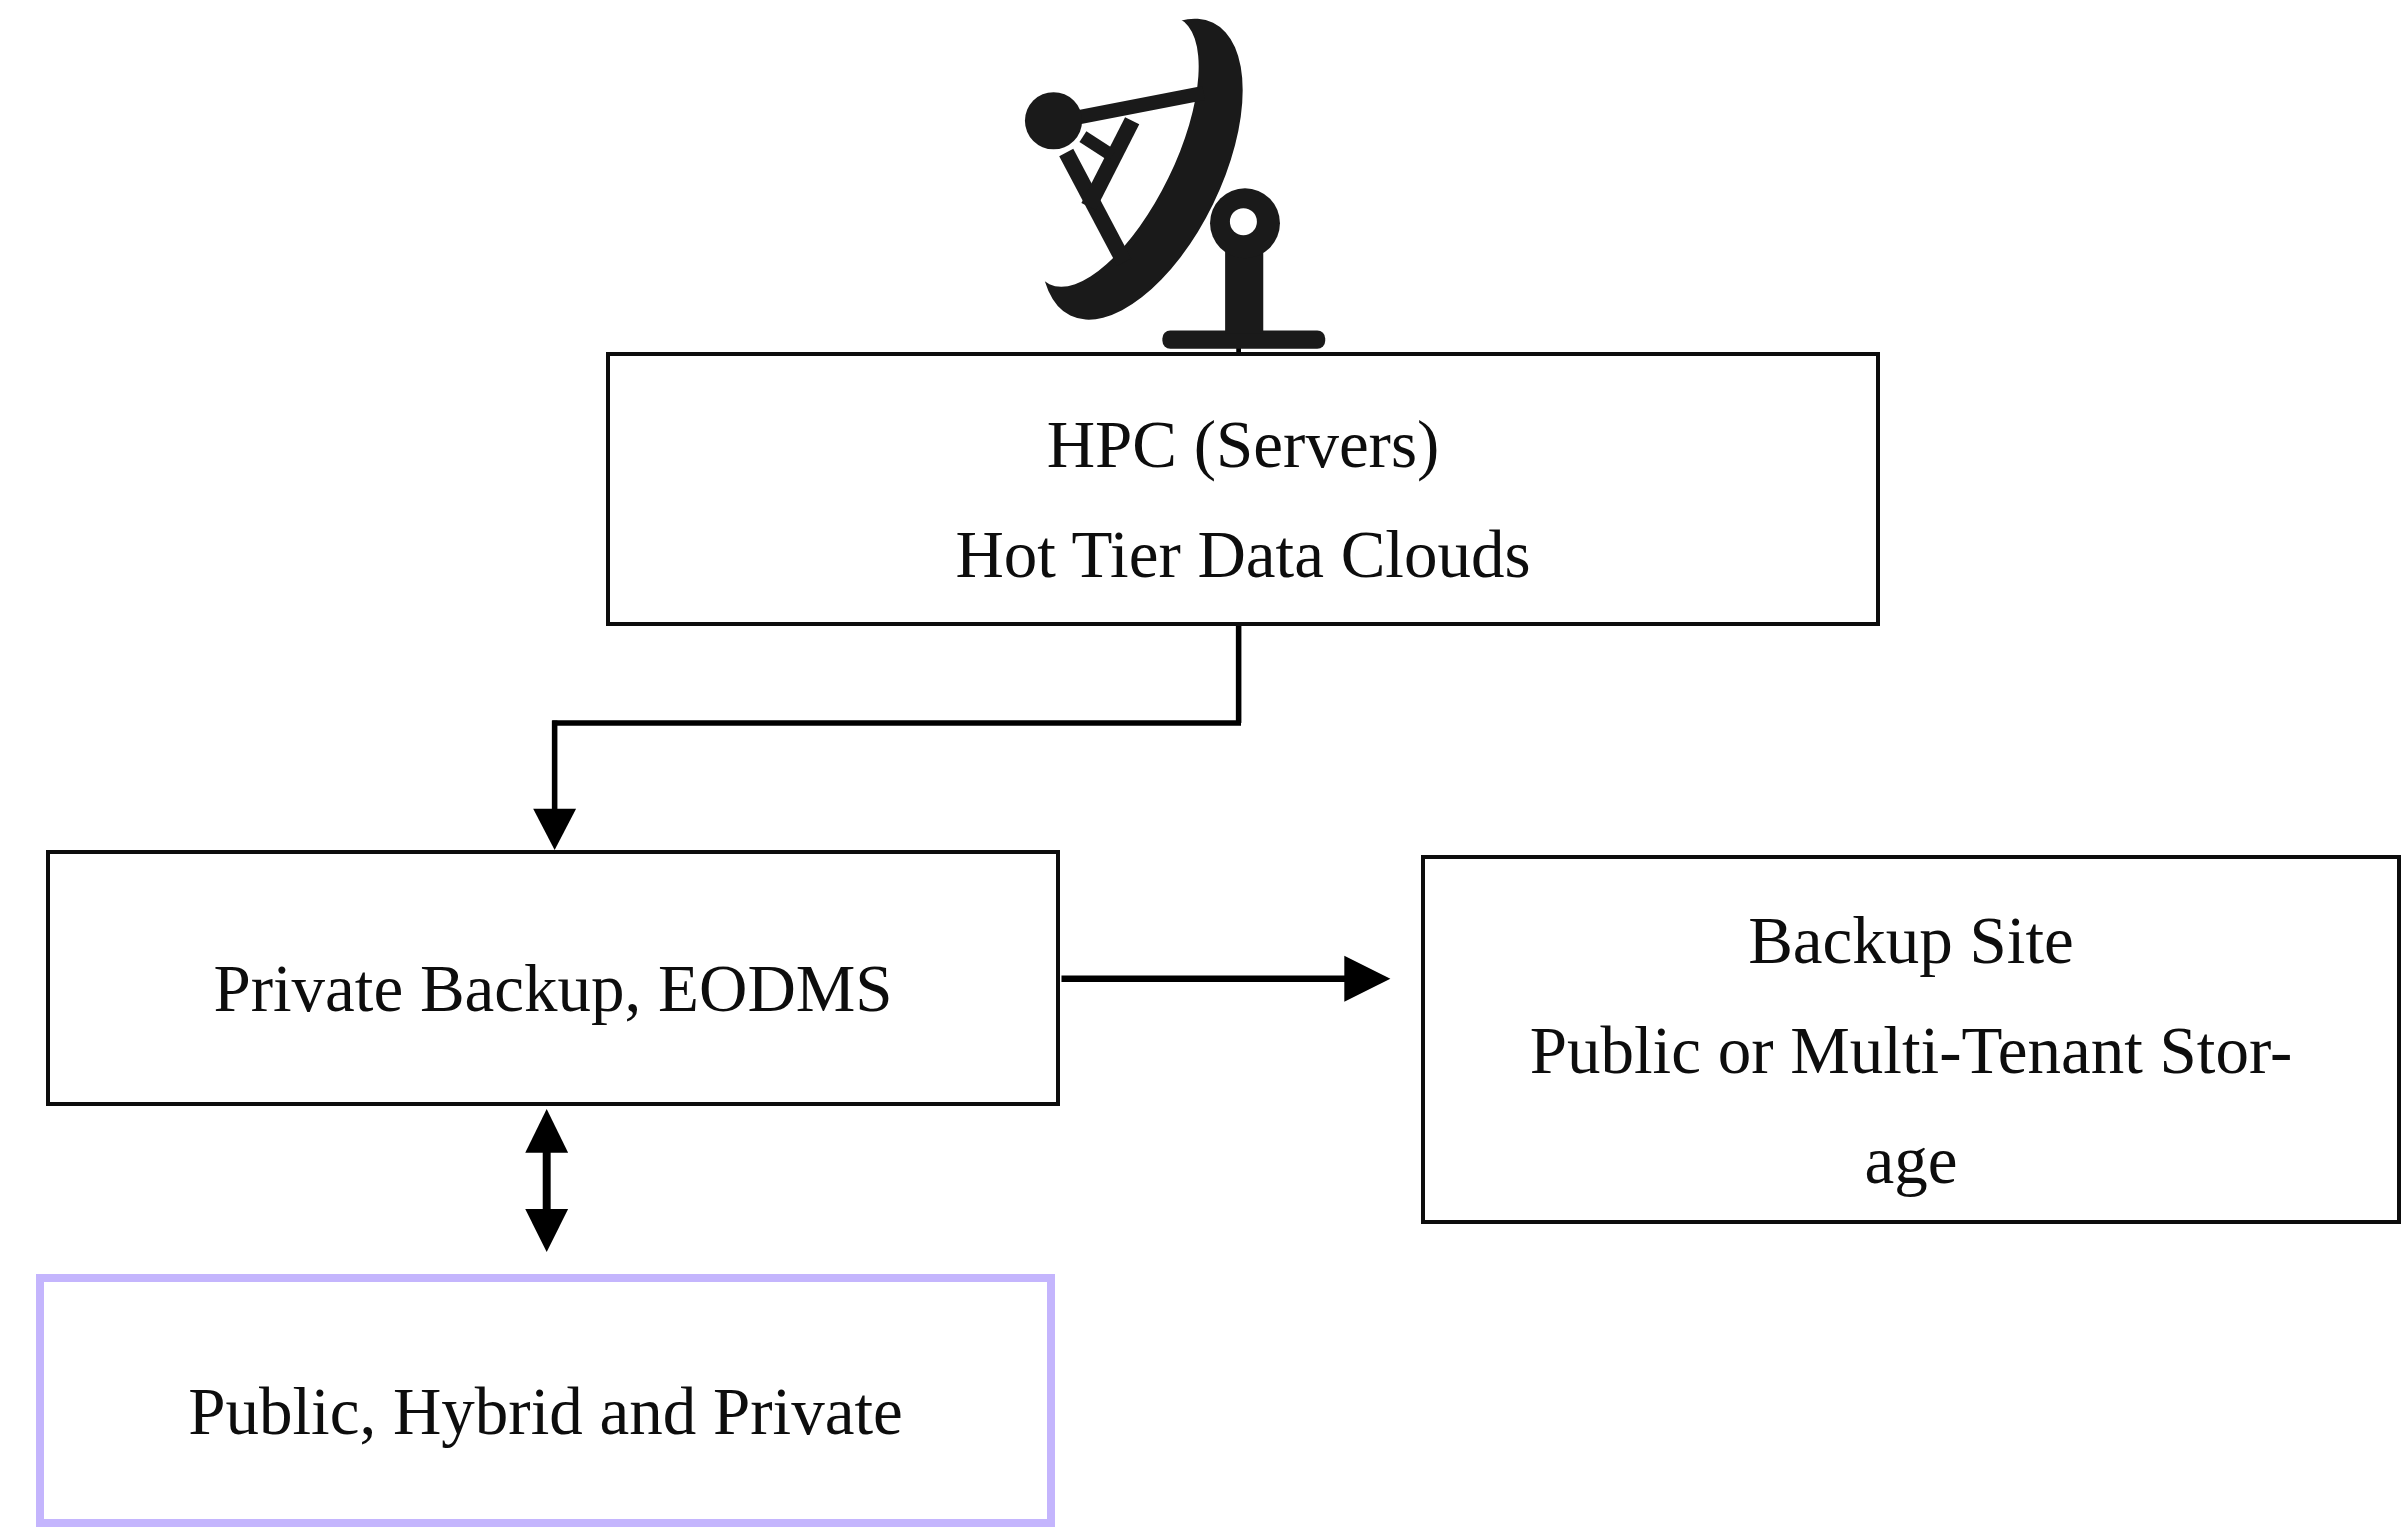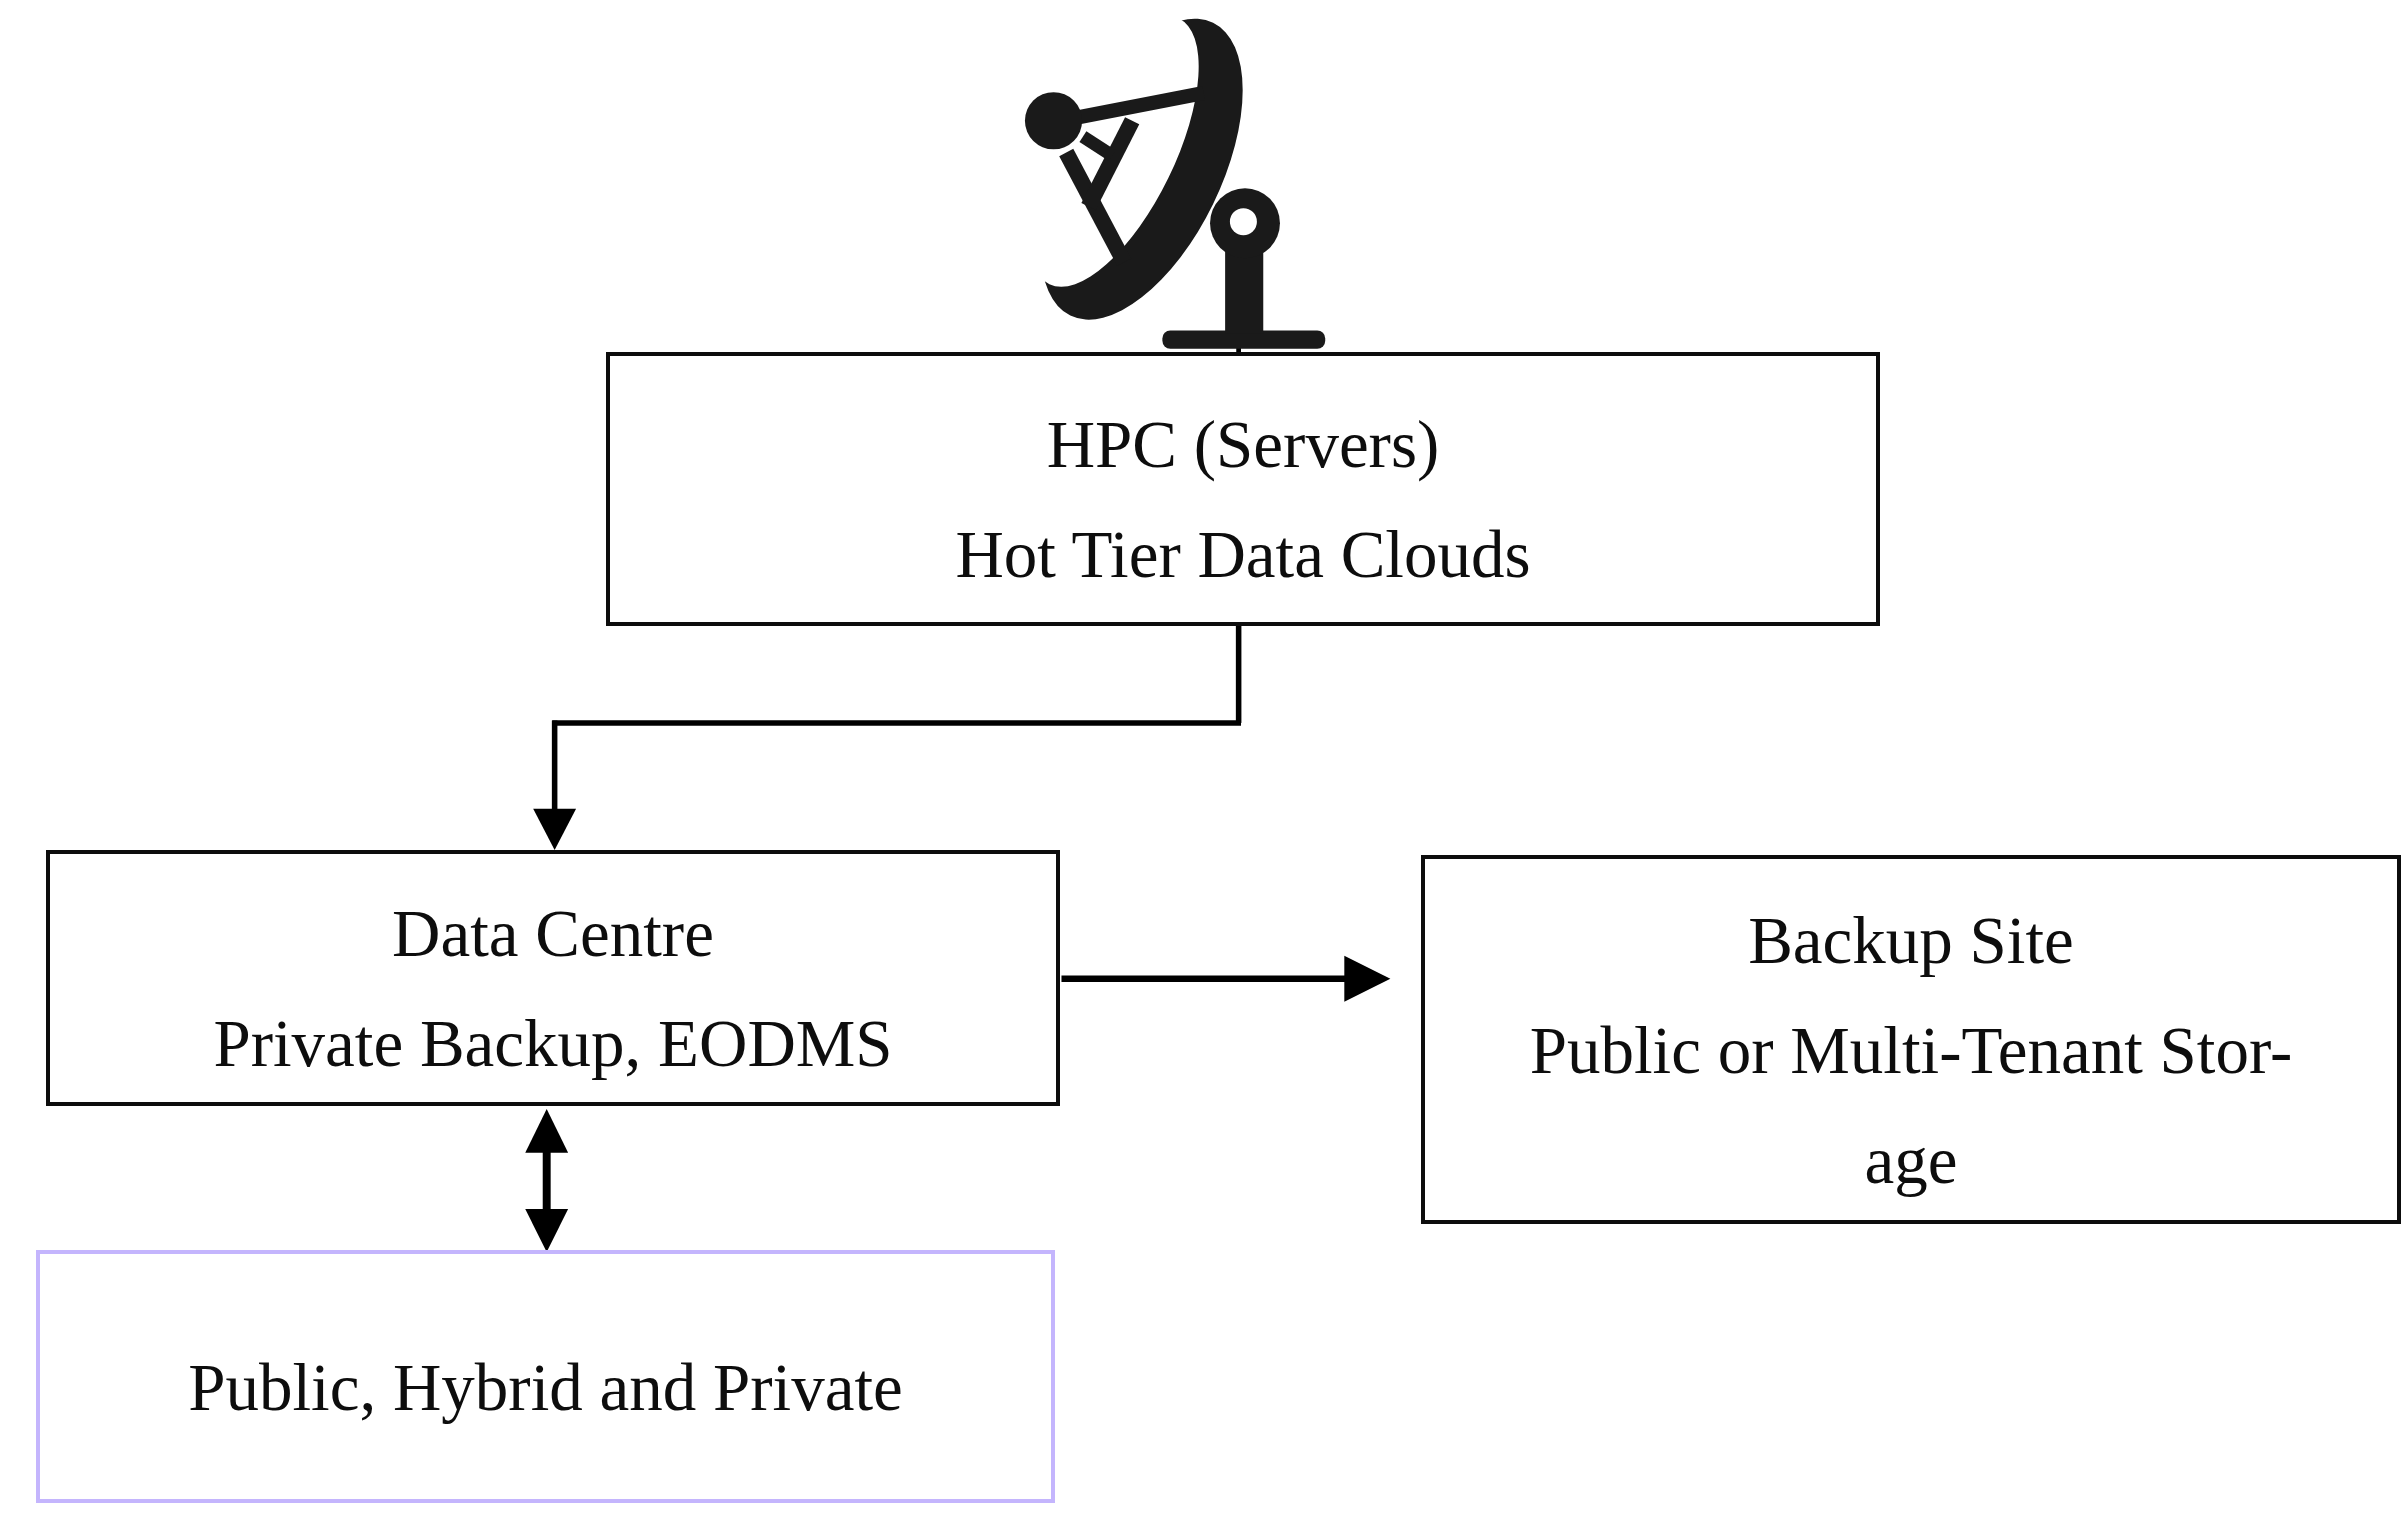--- a/index.html
+++ b/index.html
@@ -32,21 +32,21 @@
     justify-content: center;
     align-items: center;
     text-align: center;
     color: #0d0d0d;
     font-size: 67px;
     line-height: 110px;
     padding-top: 20px;
   }
   .box .line { white-space: nowrap; }
   .box-black { border: 4.8px solid #0d0d0d; }
-  .box-blue  { border: 4px solid #c4b5fd; }
+  .box-blue  { border: 8px solid #c4b5fd; margin-top: 24px; }
 
   .box-hpc     { left: 606px;  top: 352px;  width: 1274px; height: 274px; }
   .box-dc      { left: 46px;   top: 850px; width: 1014px; height: 256px; }
   .box-backup  { left: 1392px; top: 855px; width: 980px; height: 369px; margin-left: 29px; }
   .box-clouds  { left: 36px;   top: 1250px; width: 1019px; height: 253px; }
 </style>
 </head>
 <body>
 
 <div class="canvas">
@@ -95,21 +95,20 @@
       <polygon points="661,1522 715,1522 688,1576" fill="#000000"></polygon>
     </g>
   </svg>
 
   <div class="box box-black box-hpc">
     <div class="line">HPC (Servers)</div>
     <div class="line">Hot Tier Data Clouds</div>
   </div>
 
   <div class="box box-black box-dc">
-    <div class="line">Data Centre</div>
     <div class="line">Private Backup, EODMS</div>
   </div>
 
   <div class="box box-black box-backup">
     <div class="line">Backup Site</div>
     <div class="line">Public or Multi-Tenant Stor-</div>
     <div class="line">age</div>
   </div>
 
   <div class="box box-blue box-clouds">

